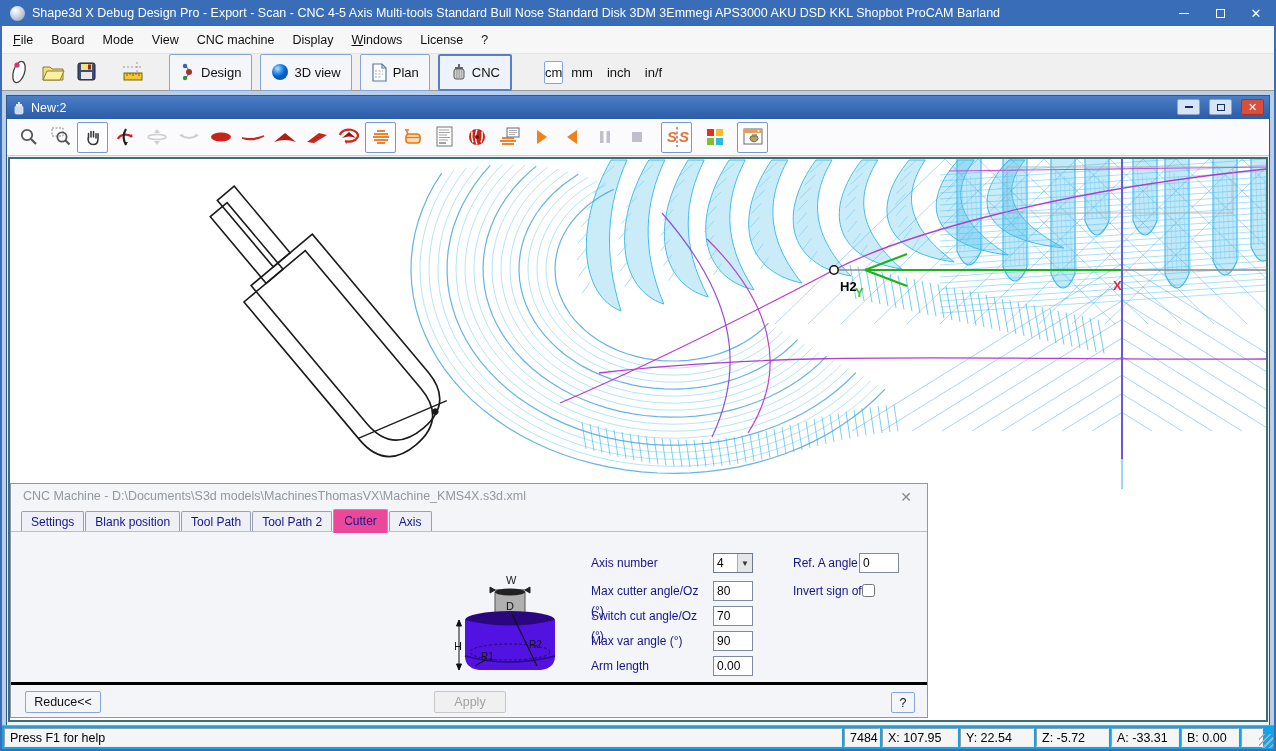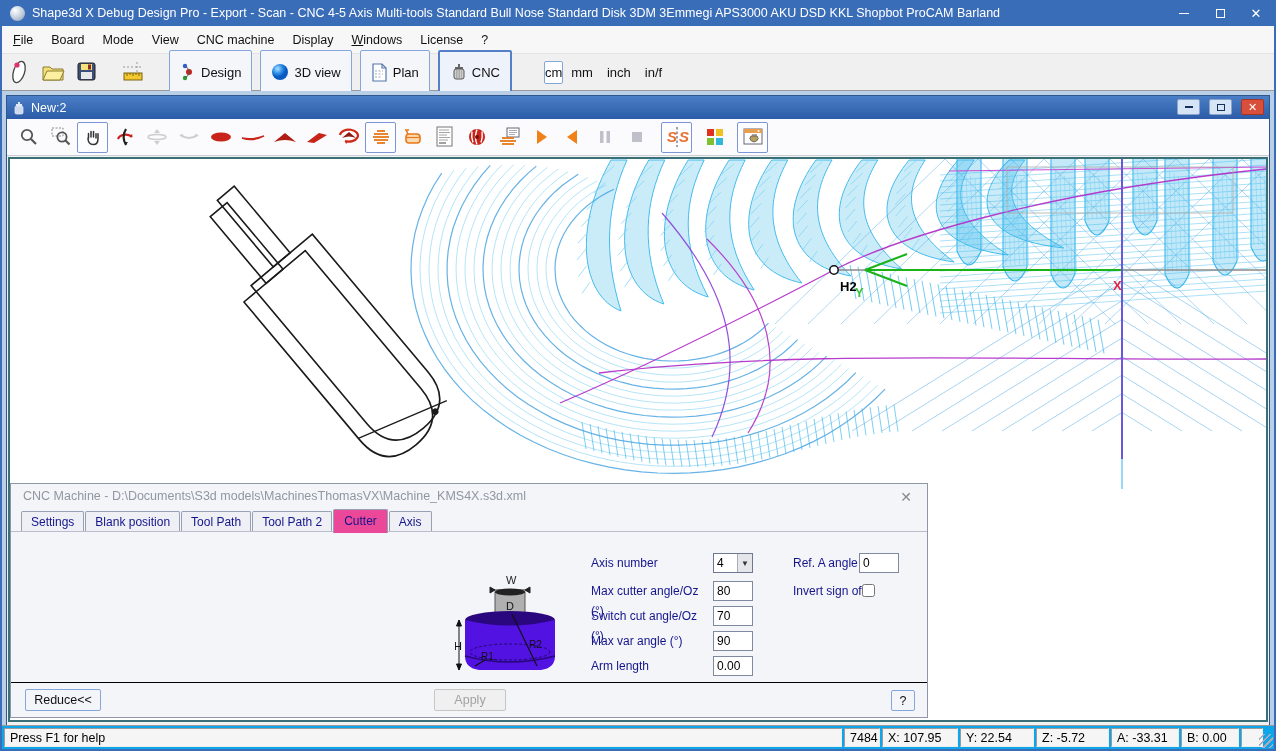--- a/index.html
+++ b/index.html
@@ -20,21 +20,21 @@
   
   .menubar{position:absolute;left:0;top:26px;width:100%;height:28px;background:#f7f7f7;
            display:flex;align-items:center;font-size:12.5px;color:#111;border-bottom:1px solid #e3e3e3;}
   .menu-item{padding:4px 9px;cursor:default;}
   .menu-item:first-child{margin-left:2px;}
   u{text-decoration:underline;}
   
   .toolbar{position:absolute;left:0;top:54px;width:100%;height:37px;background:#f0f0f0;
            display:flex;align-items:center;border-bottom:1px solid #9a9a9a;}
   .tbicon{width:32px;height:30px;display:flex;align-items:center;justify-content:center;margin:0 1px;}
-  .viewbtn{display:flex;align-items:center;gap:5px;height:44px;padding:0 10px;margin:0 4px;
+  .viewbtn{display:flex;align-items:center;gap:5px;height:37px;padding:0 10px;margin:0 4px;
            border:1px solid #84a6dc;border-radius:2px;background:#f4f6fa;font-size:13px;color:#111;}
   .viewbtn.active{border:2px solid #5580c8;background:#eef3fb;}
   .units{display:flex;align-items:center;margin-left:28px;font-size:13px;color:#111;gap:2px;}
   .unit{padding:3px 6px;}
   .unit.sel{border:1px solid #84a6dc;border-radius:2px;background:#fff;padding:3px 0;}
   
   .desktop{position:absolute;left:0;top:91px;width:100%;height:636px;background:#b9cfe8;}
   .mdi{position:absolute;left:4px;top:4px;width:1264px;height:632px;background:#f2f2f2;
        border:1px solid #30588f;}
   .mdititle{position:absolute;left:0;top:0;width:100%;height:23px;color:#fff;font-size:12.5px;
@@ -70,21 +70,21 @@
   .fld-label{position:absolute;text-align:right;line-height:20px;}
   .txt{position:absolute;height:20px;width:64px;border:1px solid #7f8aa0;background:#fff;
        font-size:12px;color:#000;padding:1px 3px;}
   .txt.sm{width:40px;}
   .selectbox{position:absolute;width:40px;height:20px;border:1px solid #6e7890;background:#fff;
              display:flex;align-items:center;}
   .selectbox .val{flex:1;padding-left:3px;color:#000;}
   .selectbox .arrow{width:15px;height:100%;background:#e4e6ea;border-left:1px solid #aab;
                     display:flex;align-items:center;justify-content:center;font-size:8px;color:#333;}
   .chk{position:absolute;width:13px;height:13px;margin:0;}
-  .dlg-buttons{position:absolute;left:0;bottom:0;width:100%;height:35px;border-top:1px solid #000000;}
+  .dlg-buttons{position:absolute;left:0;bottom:0;width:100%;height:35px;border-top:3px solid #000000;}
   .btn{position:absolute;height:22px;border:1px solid #84a6dc;border-radius:2px;background:#f4f5f9;
        color:#111;font-size:12.5px;display:flex;align-items:center;justify-content:center;}
   .btn.disabled{border-color:#c6c6c6;background:#f0f0f0;color:#a2a2a2;}
   
   .statusbar{position:absolute;left:0;bottom:0;width:100%;height:24px;background:#0ea5e9;
              border-top:1px solid #9a9a9a;font-size:12.5px;color:#000;}
   .cell{position:absolute;top:2px;height:19px;border:1px solid;border-color:#9a9a9a #ececec #ececec #9a9a9a;
         background:#f5f5f5;display:flex;align-items:center;padding-left:5px;white-space:nowrap;}
   .grip{position:absolute;right:1px;bottom:1px;width:14px;height:14px;
         background:repeating-linear-gradient(135deg,transparent 0 3px,#aab 3px 4.5px);}

